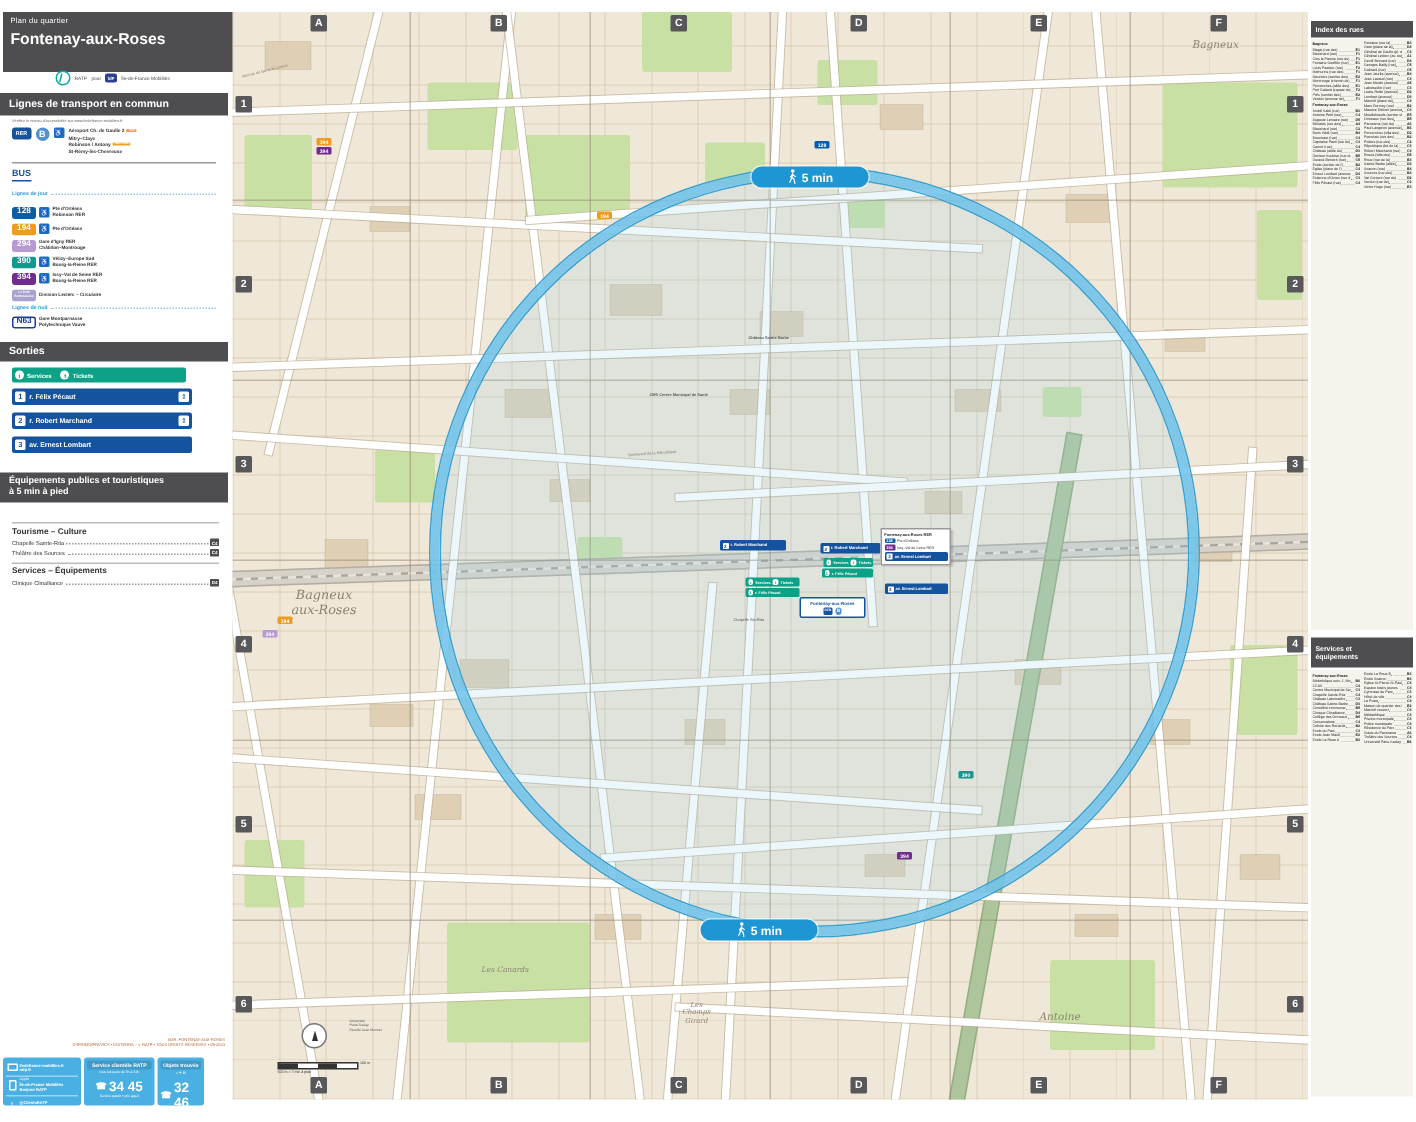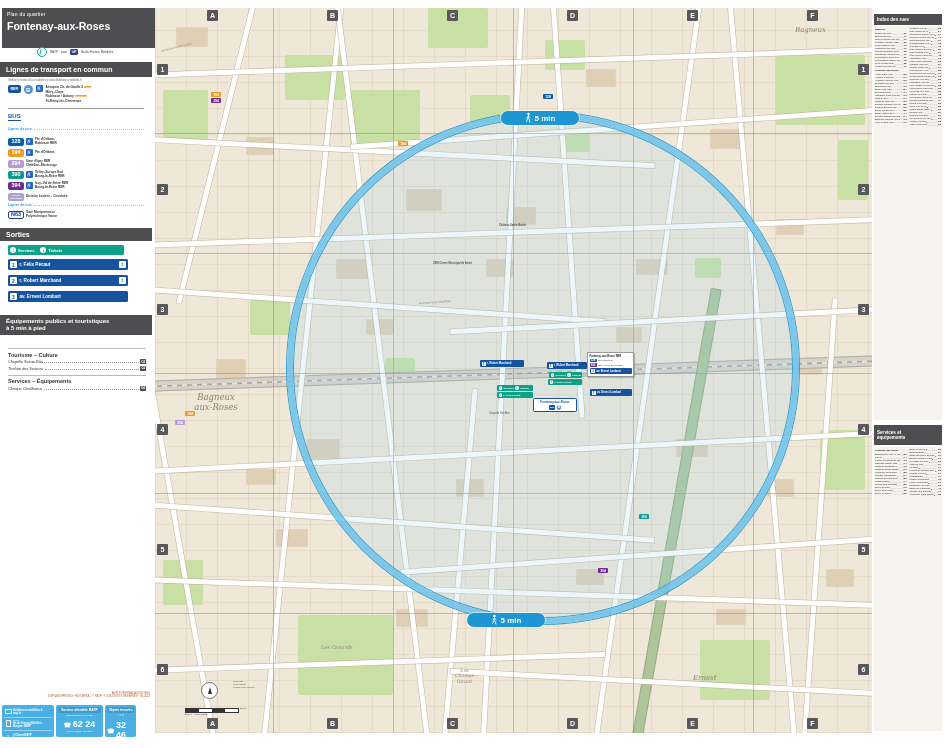--- a/index.html
+++ b/index.html
@@ -333,21 +333,21 @@
       <span class="cic">t</span>
       <span class="ctxt">@ClientsRATP</span>
     </div>
   </div>
 
   <div class="abs fbox" style="left:56px;top:705px;width:47px;height:32px;">
     <div class="fb-title">Service clientèle RATP</div>
     <div class="fb-sub">tous les jours de 7h à 21h</div>
     <div class="fb-phone">
       <span class="ph">☎</span>
-      <span>62 24</span>
+      <span>34 45</span>
     </div>
     <div class="fb-note">
       <span>Service gratuit</span>
       <span>+ prix appel</span>
     </div>
   </div>
 
   <div class="abs fbox" style="left:105px;top:705px;width:31px;height:32px;">
     <div class="fb-title">Objets trouvés</div>
     <div class="fb-sub">⌂ ☂ ✉</div>
@@ -375,21 +375,21 @@
     </div>
     <div class="banner5" style="left:312px;top:605px;">
       <svg class="walkman" viewBox="0 0 10 16">
           <circle cx="5" cy="2.2" r="1.7" fill="#fff"></circle>
           <path d="M5 4.5 L4.2 8.5 L2.2 13 M4.2 8.5 L6.2 10 L7 14 M4.6 5.5 L2.8 8 M4.8 5.5 L7.4 7.5" stroke="#fff" stroke-width="1.2" fill="none" stroke-linecap="round"></path>
         </svg>
       <span>5 min</span>
     </div>
 
     <div class="mlabel" style="left:640px;top:18px;font-size:7px;">Bagneux</div>
-    <div class="mlabel" style="left:538px;top:666px;font-size:7px;">Ernest</div>
+    <div class="mlabel" style="left:538px;top:666px;font-size:7px;">Antoine</div>
     <div class="mlabel" style="left:18px;top:384px;font-size:8.5px;width:86px;text-align:center;">
       <div>Bagneux</div>
       <div>aux-Roses</div>
     </div>
     <div class="mlabel" style="left:166px;top:636px;font-size:5px;">Les Canards</div>
     <div class="mlabel" style="left:300px;top:660px;font-size:4.6px;line-height:5.4px;text-align:center;">
       <div>Les</div>
       <div>Champs</div>
       <div>Girard</div>
     </div>

